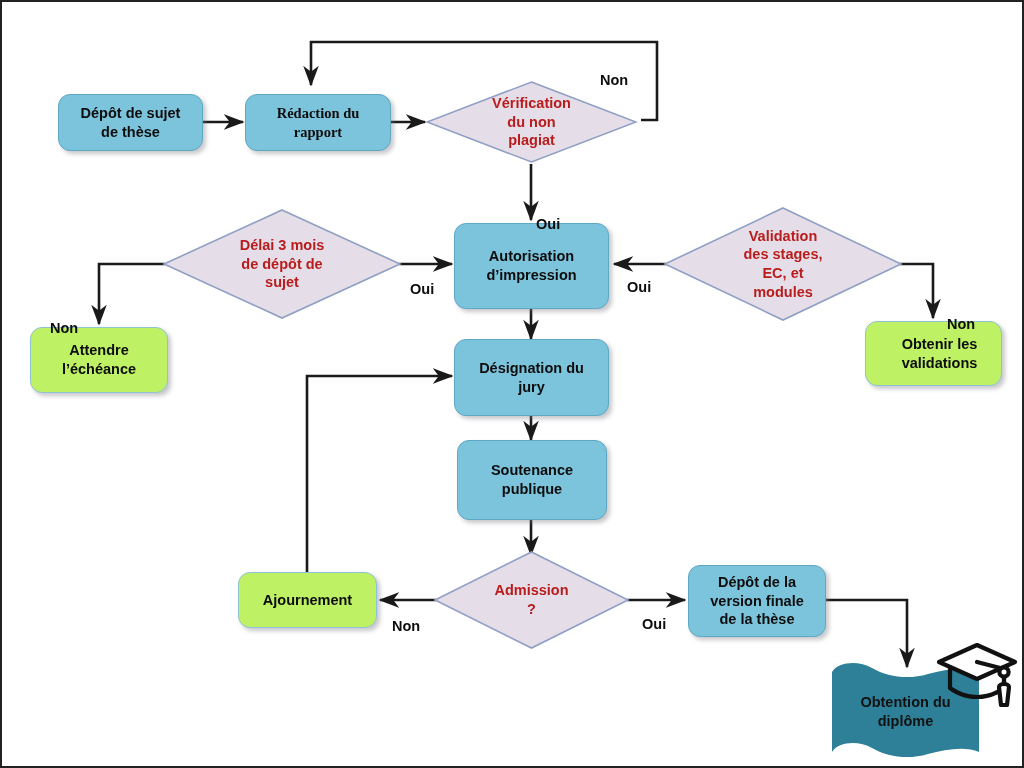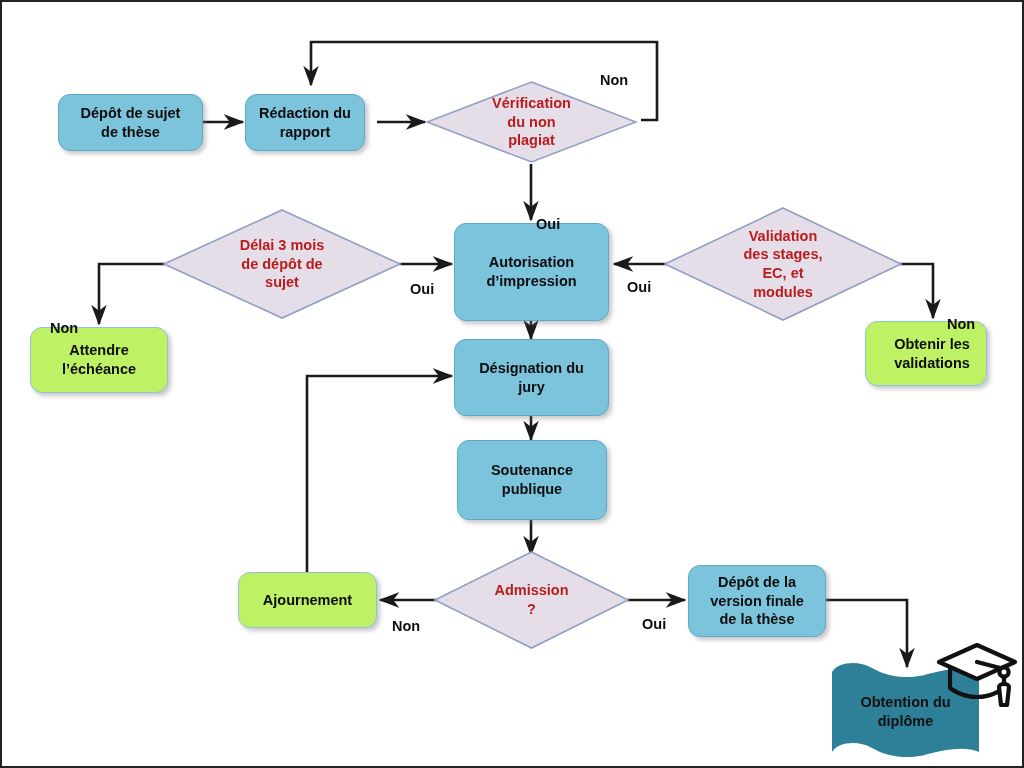--- a/index.html
+++ b/index.html
@@ -179,30 +179,30 @@
     <svg width="197" height="100" viewBox="0 0 197 100" xmlns="http://www.w3.org/2000/svg">
       <polygon points="98.5,2 195,50 98.5,98 2,50" fill="#e5dee8" stroke="#8f9fc4" stroke-width="1.6"></polygon>
     </svg>
     <div class="diamond-label">Admission
 ?</div>
   </div>
 
   <div class="node proc proc-dark" style="left:56px; top:92px; width:145px; height:57px;">Dépôt de sujet
 de thèse</div>
 
-  <div class="node proc proc-dark" style="left:243px; top:92px; width:120px; height:57px;">Rédaction du
+  <div class="node proc proc-dark" style="left:243px; top:92px; width:146px; height:57px;font-family:Liberation Serif, serif;">Rédaction du
 rapport</div>
 
-  <div class="node proc proc-dark" style="left:452px; top:221px; width:155px; height:98px;">Autorisation
+  <div class="node proc proc-dark" style="left:452px; top:221px; width:155px; height:86px;">Autorisation
 d’impression</div>
 
   <div class="node proc proc-light" style="left:28px; top:325px; width:138px; height:66px;">Attendre
 l’échéance</div>
 
-  <div class="node proc proc-light" style="left:863px; top:319px; width:122px; height:65px;padding-left:16px;">Obtenir les
+  <div class="node proc proc-light" style="left:863px; top:319px; width:137px; height:65px;padding-left:16px;">Obtenir les
 validations</div>
 
   <div class="node proc proc-dark" style="left:452px; top:337px; width:155px; height:77px;">Désignation du
 jury</div>
 
   <div class="node proc proc-dark" style="left:455px; top:438px; width:150px; height:80px;">Soutenance
 publique</div>
 
   <div class="node proc proc-light" style="left:236px; top:570px; width:139px; height:56px;">Ajournement</div>
 

